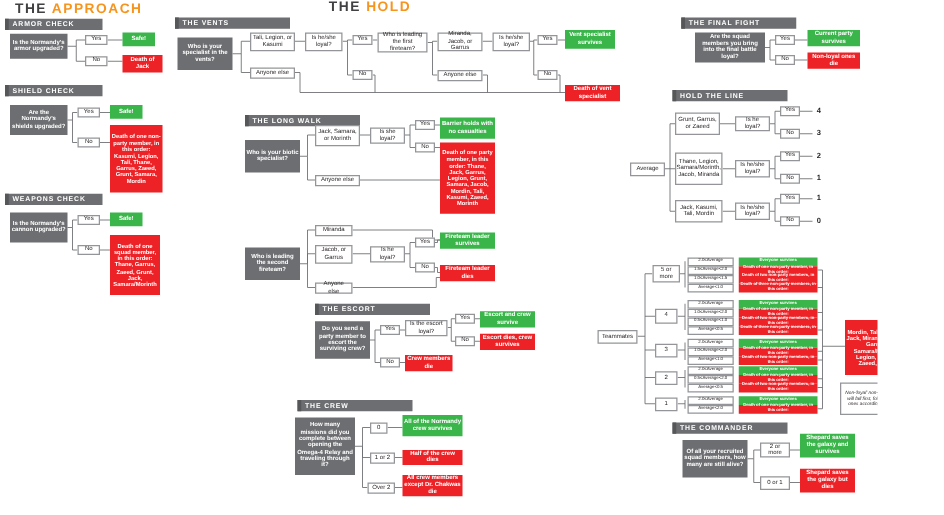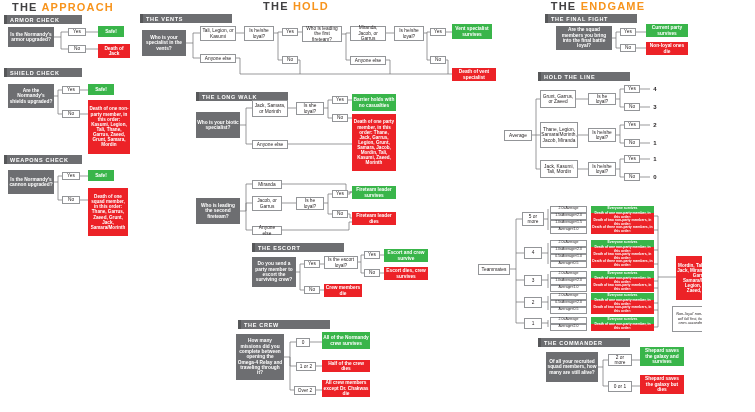--- a/index.html
+++ b/index.html
@@ -164,24 +164,20 @@
   </svg>
 
   <div class="title" style="left:12px;top:1px">
     <span>THE</span>
     <span class="accent">APPROACH</span>
   </div>
   <div class="title" style="left:236px;top:0;width:120px;text-align:center">
     <span>THE</span>
     <span class="accent">HOLD</span>
   </div>
-  <div class="title" style="left:528px;top:0;width:140px;text-align:center">
-    <span>THE</span>
-    <span class="accent">ENDGAME</span>
-  </div>
 
   <div class="hdr" style="left:4px;top:15px;width:78px">ARMOR CHECK</div>
   <div class="hdr" style="left:4px;top:68px;width:78px">SHIELD CHECK</div>
   <div class="hdr" style="left:4px;top:155px;width:78px">WEAPONS CHECK</div>
   <div class="hdr" style="left:140px;top:14px;width:92px">THE VENTS</div>
   <div class="hdr" style="left:196px;top:92px;width:92px">THE LONG WALK</div>
   <div class="hdr" style="left:252px;top:243px;width:92px">THE ESCORT</div>
   <div class="hdr" style="left:238px;top:320px;width:92px">THE CREW</div>
   <div class="hdr" style="left:545px;top:14px;width:92px">THE FINAL FIGHT</div>
   <div class="hdr" style="left:538px;top:72px;width:92px">HOLD THE LINE</div>

